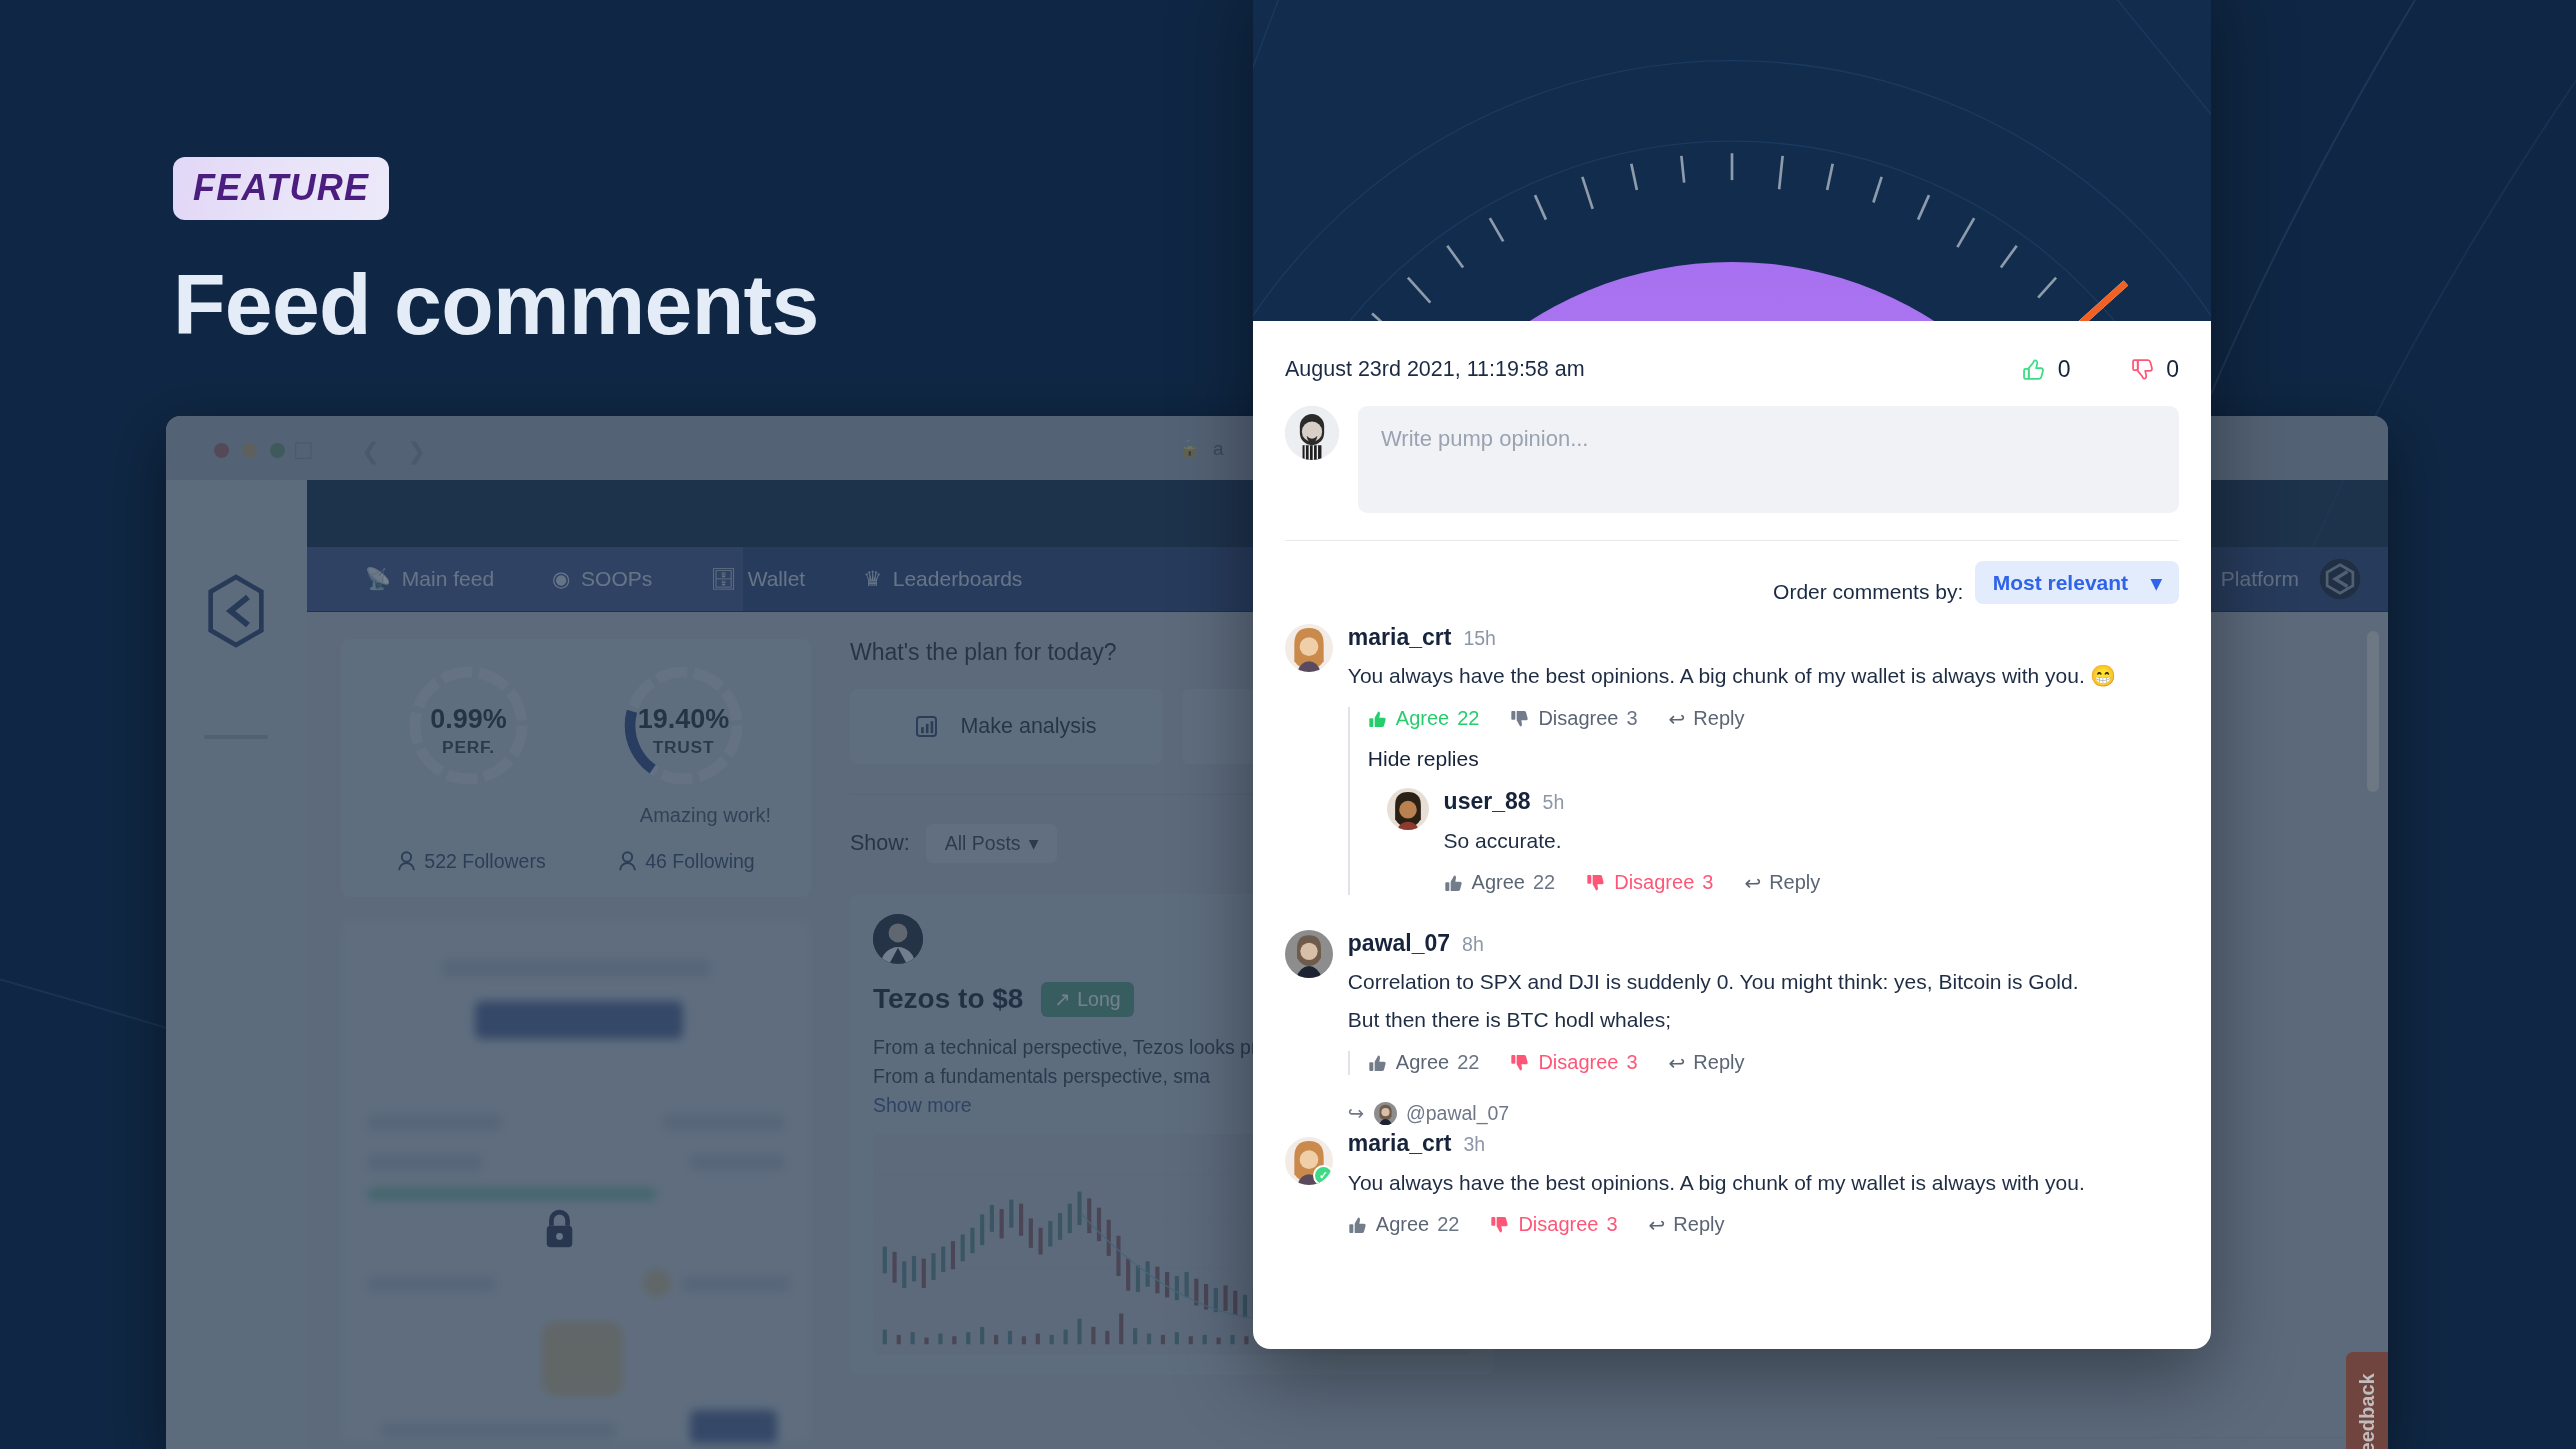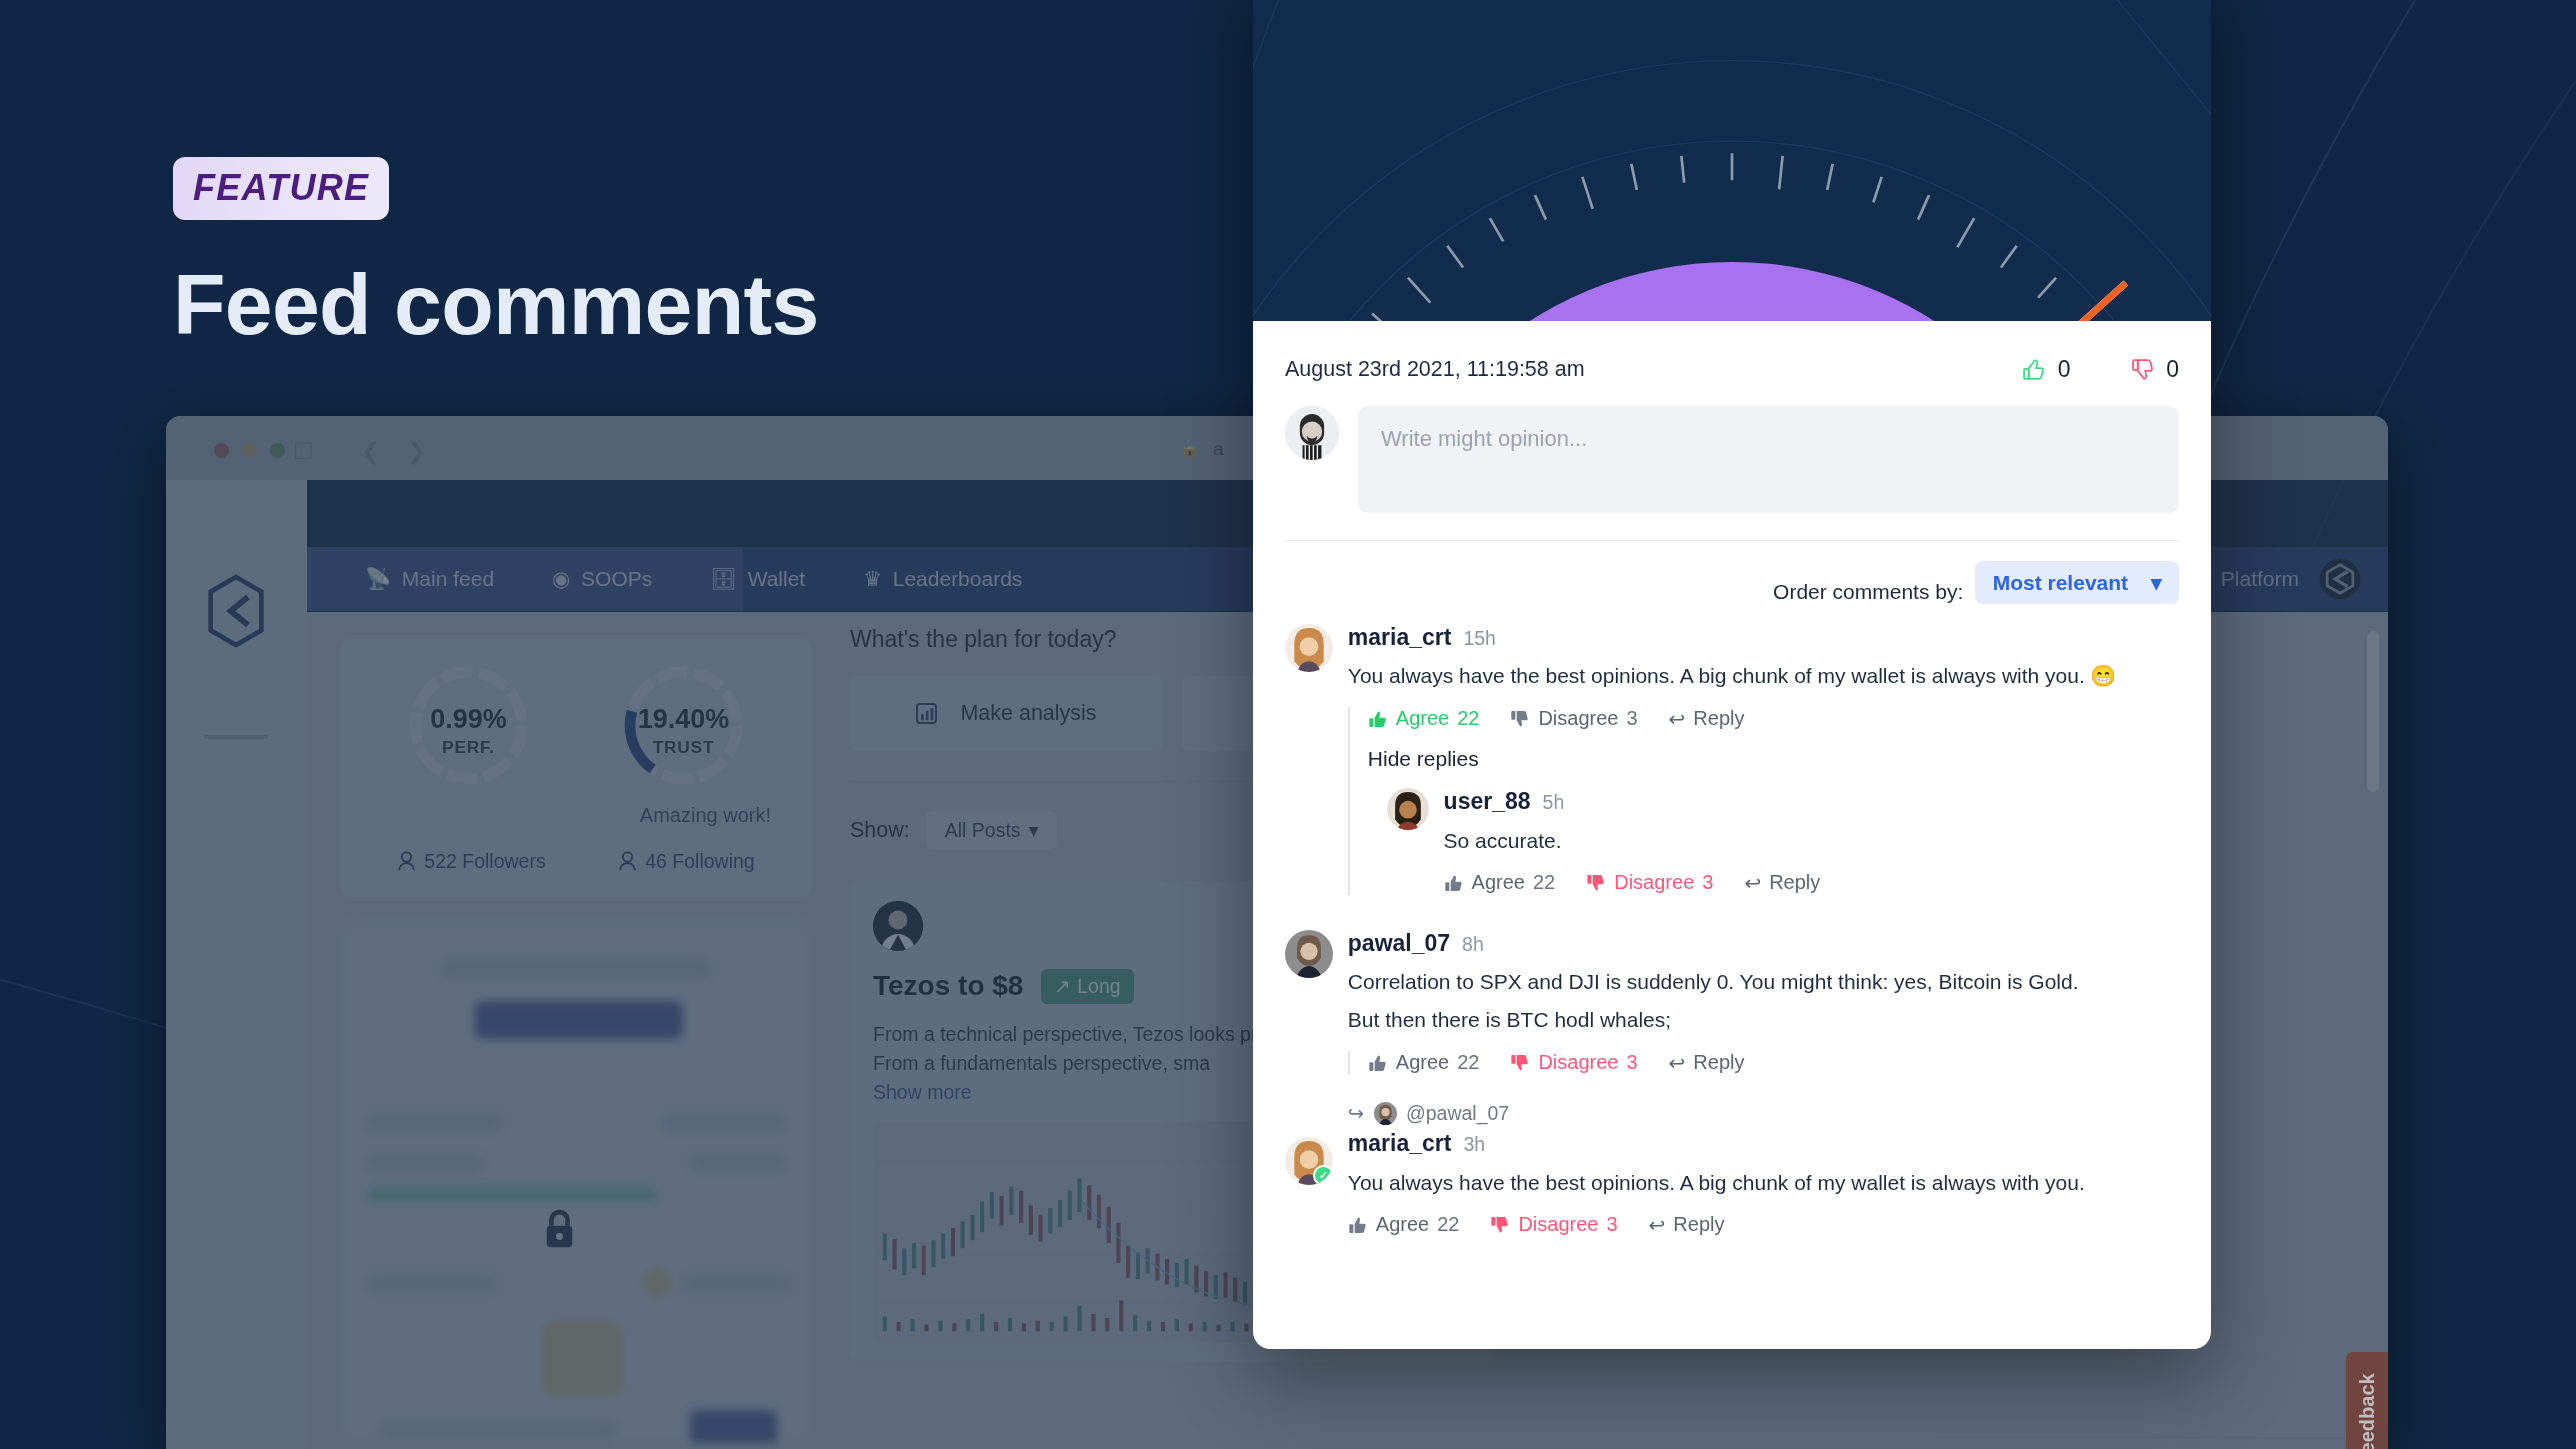--- a/index.html
+++ b/index.html
@@ -107,21 +107,21 @@
   .blur-card{
     margin-top:23px;height:523px;border-radius:9.4px;background:#b6c4d4;
     position:relative;overflow:hidden;filter:blur(4.7px);
   }
   .bl{position:absolute;background:#9fb0c4;border-radius:5.4px;}
   .bl.blue{background:#3f63b4;}
   .bl.green{background:#4bbf92;}
   .bl.gold{background:#d0b06a;border-radius:50%;}
   .lock-ico{position:absolute;left:201px;top:288px;z-index:5;}
 
-  .col-mid{position:absolute;left:543px;top:14px;width:644px;}
+  .col-mid{position:absolute;left:543px;top:27px;width:644px;}
   .mid-q{color:#1d2d44;font-size:23px;}
   .mid-btns{display:flex;gap:20px;margin-top:23px;}
   .mid-btn{
     flex:1;height:75px;background:#b8c6d6;border-radius:8px;
     display:flex;align-items:center;justify-content:center;gap:22px;
     color:#1e2f48;font-size:21.5px;
   }
   .mid-rule{height:1.3px;background:#9fb0c4;margin-top:29.5px;}
   .show-row{display:flex;align-items:center;gap:16px;margin-top:29.5px;color:#1d2d44;font-size:21.5px;}
   .show-pill{background:#bccada;border-radius:6.7px;padding:8px 19px;color:#31445f;font-size:19.5px;display:flex;align-items:center;gap:8px;}
@@ -616,21 +616,21 @@
         <path d="M26 58 h28 v22 h-28 Z" fill="#1f1f1f"></path>
         <g stroke="#f2f2f2" stroke-width="2">
           <line x1="30" y1="58" x2="30" y2="80"></line>
             <line x1="36" y1="58" x2="36" y2="80"></line>
           <line x1="42" y1="58" x2="42" y2="80"></line>
             <line x1="48" y1="58" x2="48" y2="80"></line>
         </g>
         <path d="M32 44 q8 9 16 0 q-2 11 -8 11 q-6 0 -8 -11 Z" fill="#2b2b2b"></path>
       </svg>
     </div>
-    <div class="comp-box">Write might opinion...</div>
+    <div class="comp-box">Write pump opinion...</div>
   </div>
 
   <div class="sep"></div>
 
   <div class="order-row">
     <span class="order-lbl">Order comments by:</span>
     <span class="order-pill">
       <span>Most relevant</span>
       <span>▾</span>
     </span>

